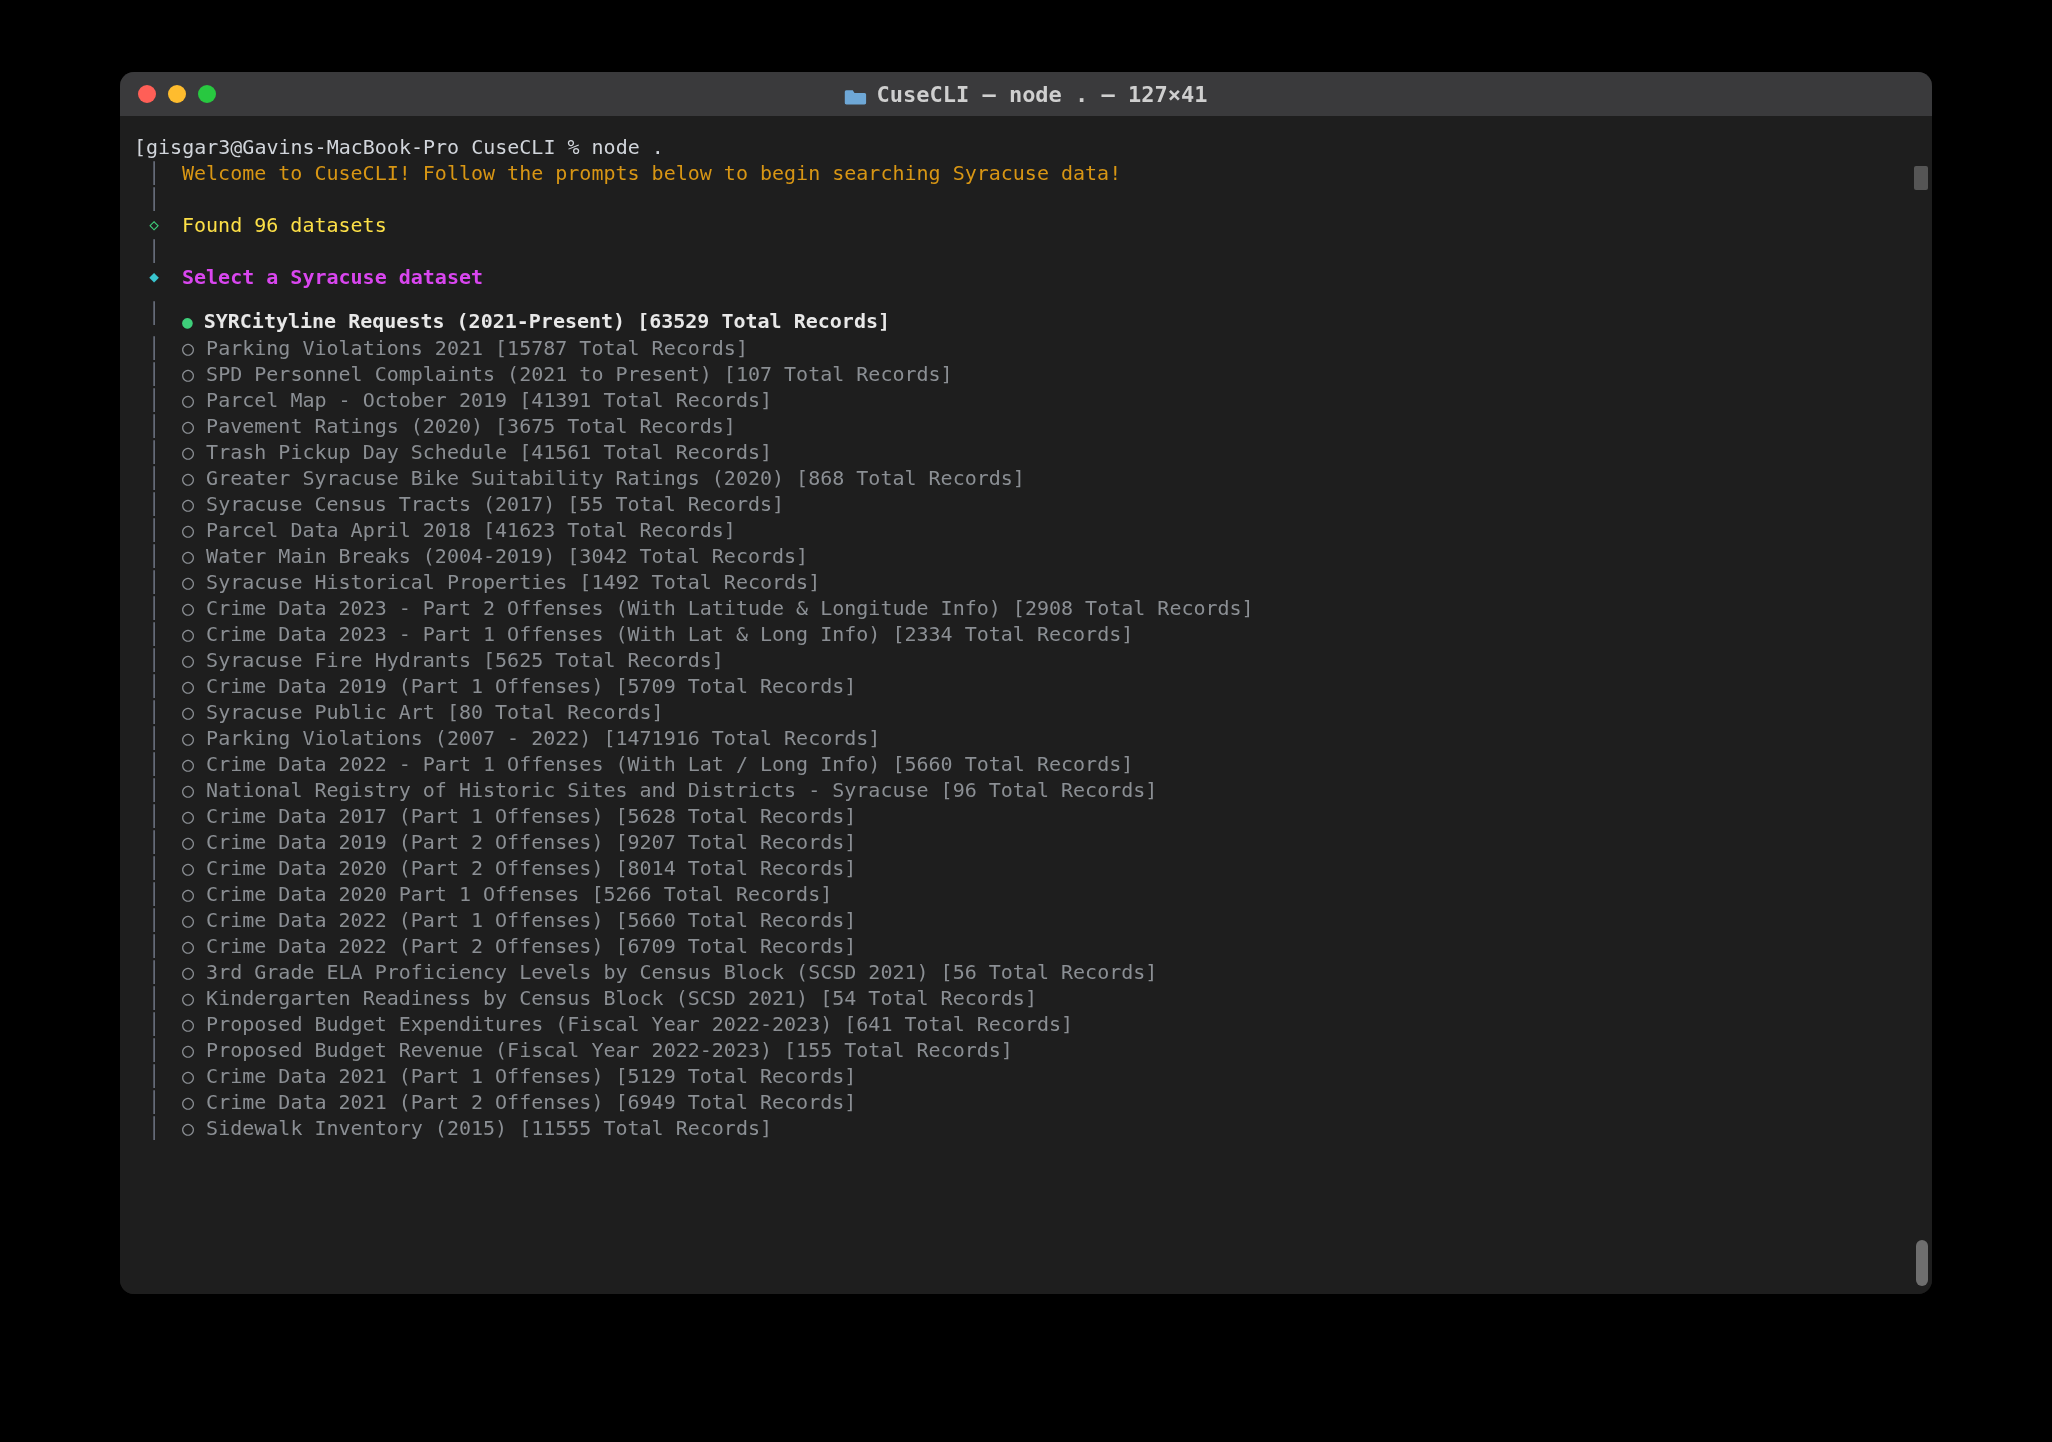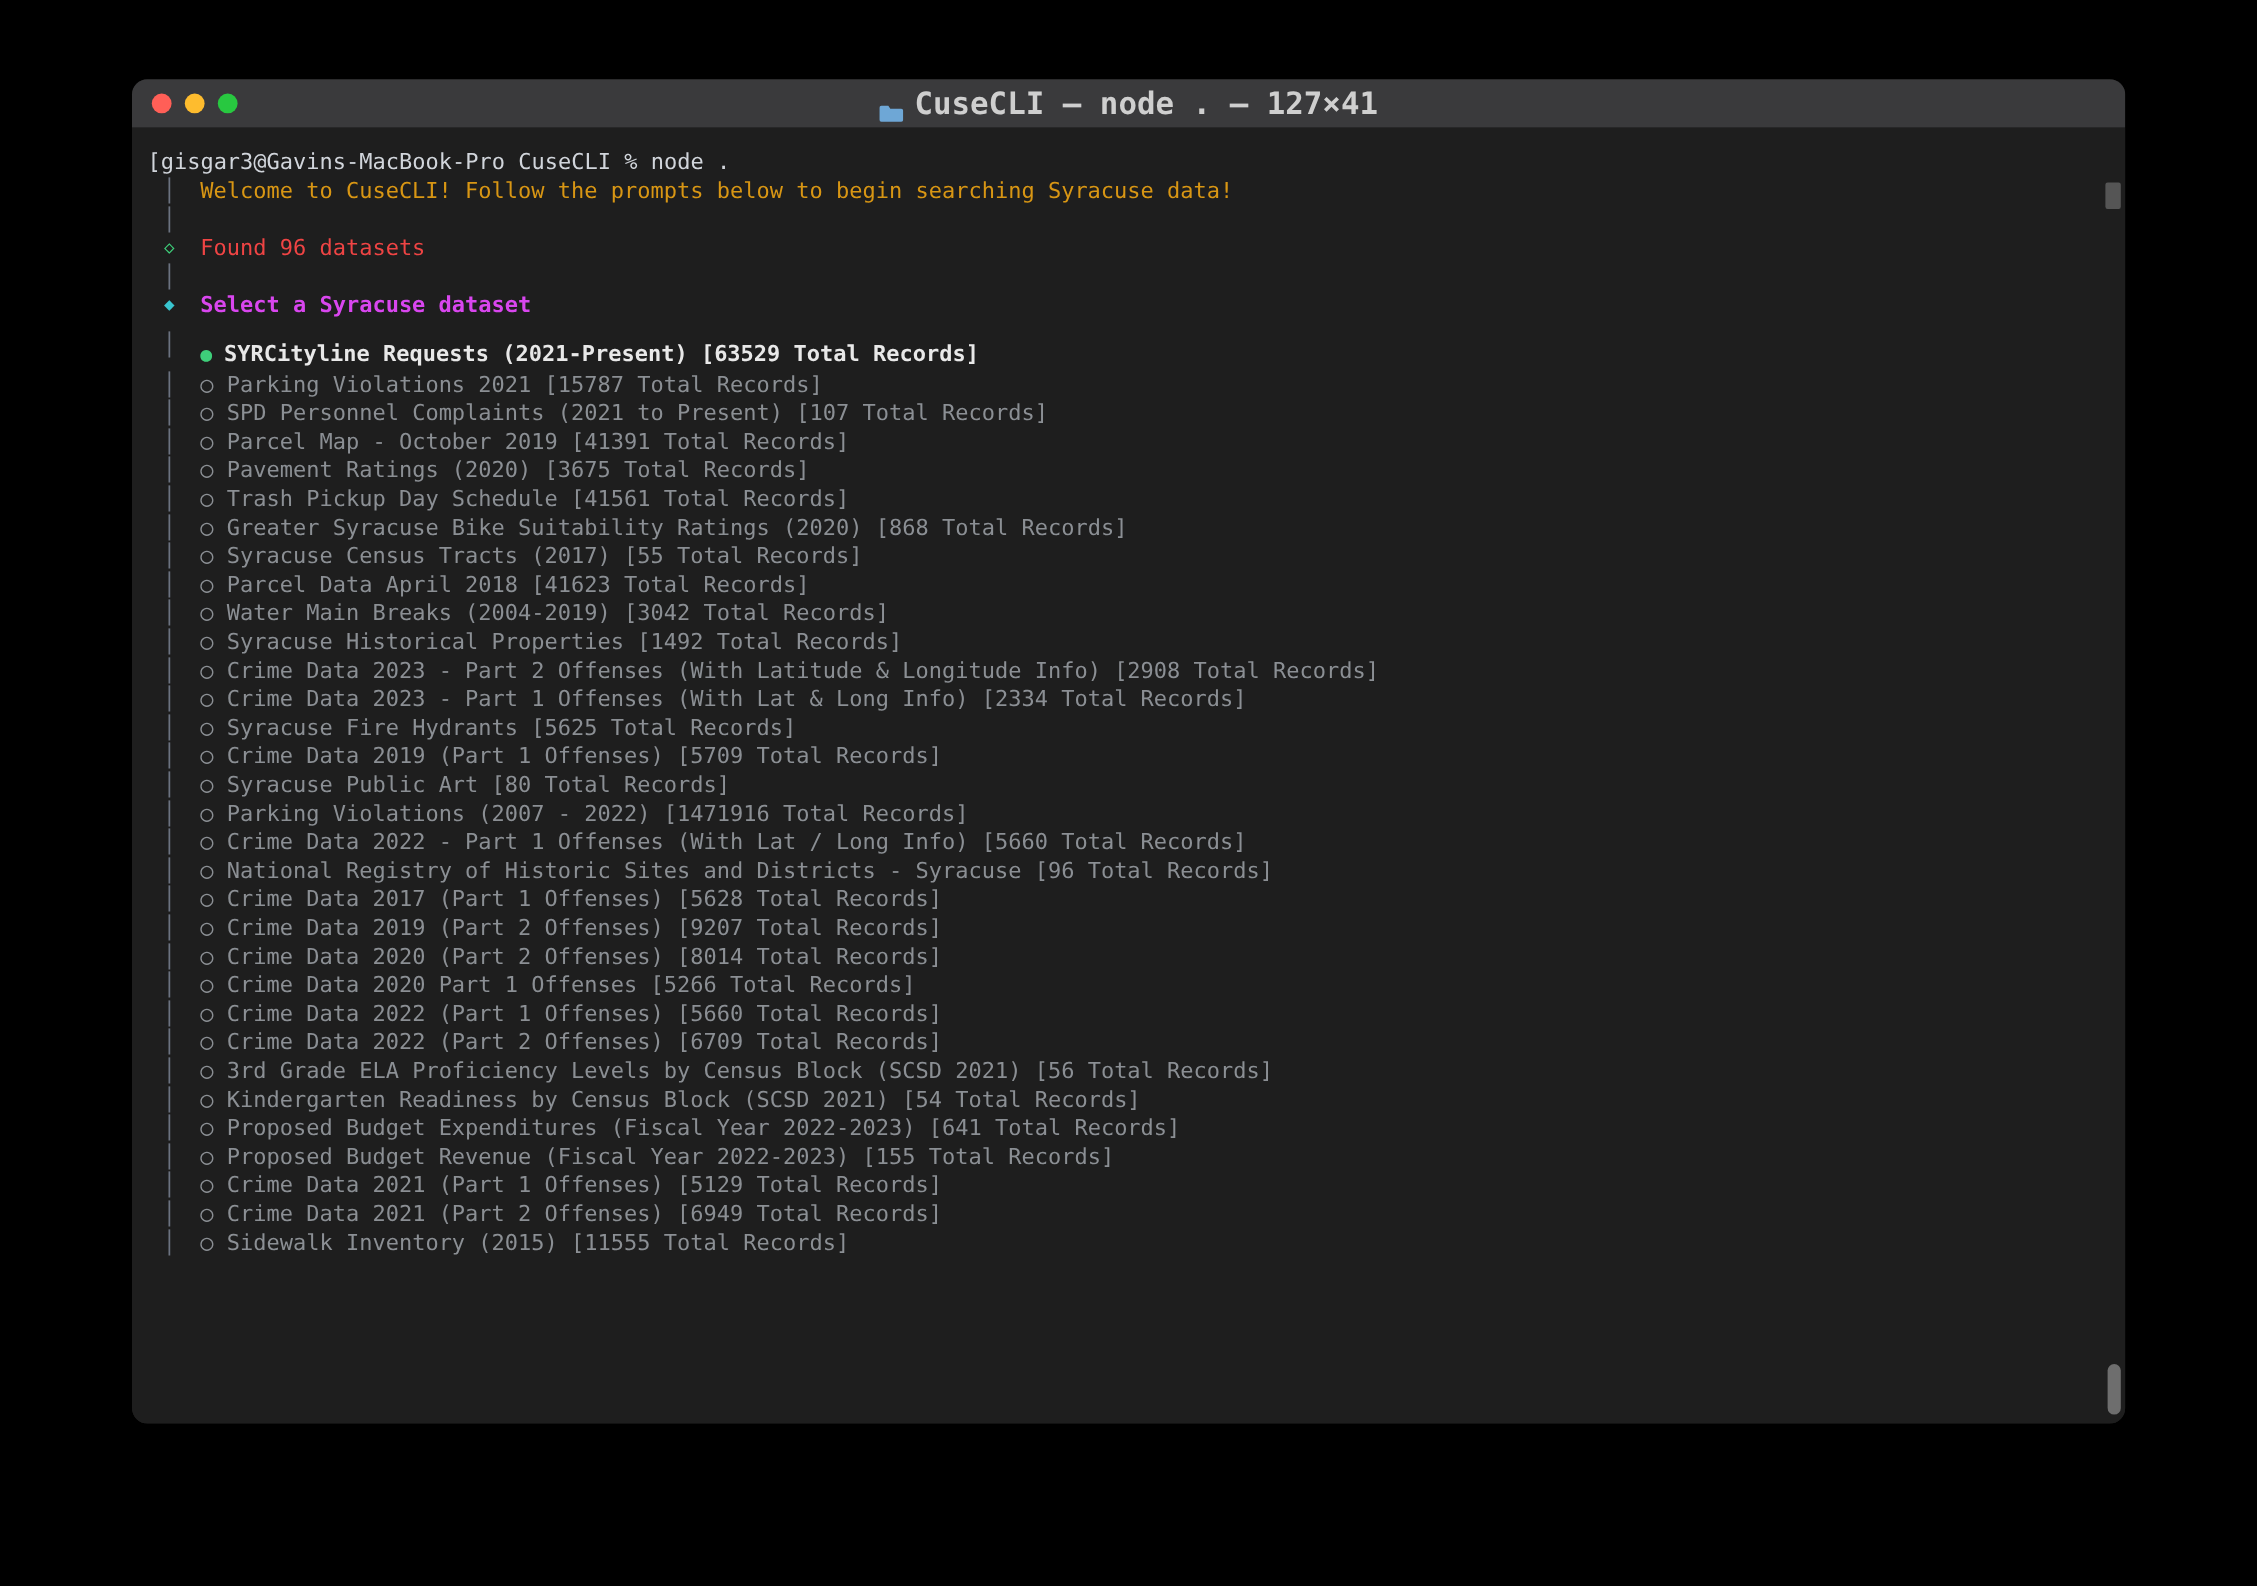--- a/index.html
+++ b/index.html
@@ -49,21 +49,21 @@
     }
     .tl-close { background: #ff5f57; }
     .tl-min   { background: #febc2e; }
     .tl-max   { background: #28c840; }
     .title-center {
       position: absolute;
       left: 50%;
       top: 50%;
       transform: translate(-50%, -50%);
       color: #cfcfcf;
-      font-size: 28px;
+      font-size: 22px;
       font-weight: 600;
       display: flex;
       align-items: center;
       gap: 10px;
     }
     .folder-icon {
       width: 22px;
       height: 18px;
       display: inline-block;
     }
@@ -108,21 +108,21 @@
     }
     .gutter {
       width: 40px;
       display: inline-flex;
       align-items: center;
       justify-content: center;
       flex-shrink: 0;
     }
     .prompt-line { color: #d1d5db; }
     .welcome { color: #d89614; font-weight: 400; }
-    .found { color: #ef4444; }
+    .found { color: #fde047; }
     .select-prompt { color: #d946ef; font-weight: 700; }
     .option-selected { color: #e8e8e8; font-weight: 600; margin-top: 18px; }
     .option { color: #8b8f94; }
     .marker-diamond-green { color: #3ecf7a; font-size: 16px; }
     .marker-diamond-teal  { color: #39c5cf; font-size: 16px; }
     .marker-bullet-green  { color: #3ecf7a; font-size: 18px; }
     .marker-ring { color: #8b8f94; }
     .vbar { color: #6b7280; }
     .content {
       flex: 1;

